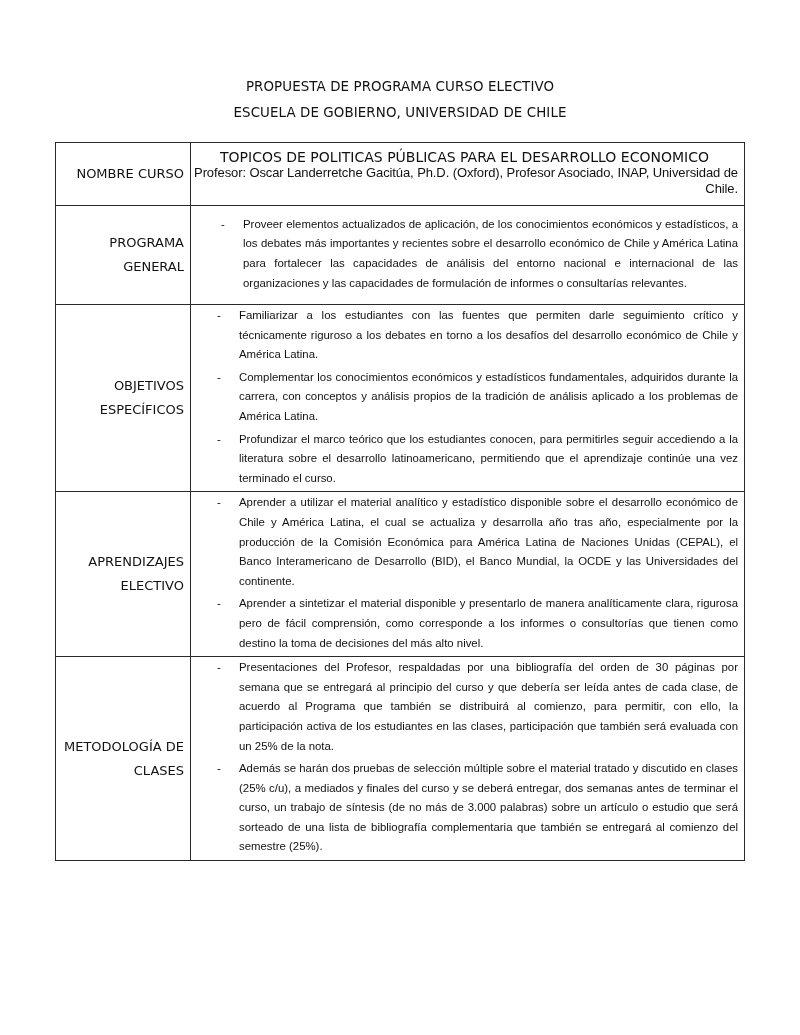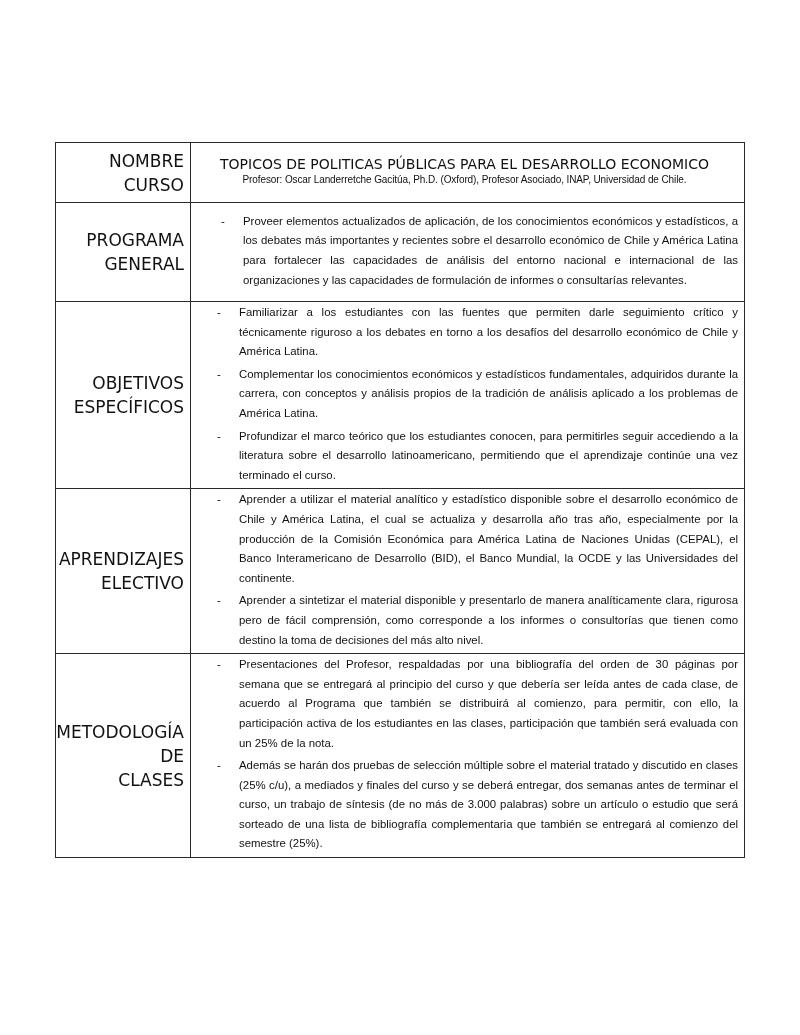--- a/index.html
+++ b/index.html
@@ -40,41 +40,41 @@
     table.program td {
       border: 1.3px solid #2a2a2a;
       vertical-align: middle;
       padding: 0;
     }
     td.label-cell {
       width: 135px;
       text-align: right;
       padding-right: 6px !important;
       font-family: "DejaVu Sans", sans-serif;
-      font-size: 17px;
+      font-size: 13px;
       line-height: 24px;
       color: #111;
       box-sizing: border-box;
     }
     td.content-cell {
       font-size: 11.4px;
       line-height: 19.6px;
       color: #111;
       padding: 0 6px 0 0 !important;
     }
     .course-title {
       text-align: center;
       font-family: "DejaVu Sans", sans-serif;
       font-size: 14px;
       line-height: 16px;
       margin-top: 6px;
     }
     .course-prof {
-      text-align: center;
-      font-size: 10px;
+      text-align: right;
+      font-size: 13px;
       line-height: 16px;
       margin-bottom: 8px;
       letter-spacing: -0.1px;
     }
     ul.bullets {
       list-style: none;
       margin: 0;
       padding: 0;
     }
     ul.bullets li {
@@ -95,20 +95,22 @@
     .row-aprendizajes td { height: 159px; }
     .row-metodologia td { height: 203px; }
     .row-general ul.bullets li { padding-left: 52px; }
     .row-general ul.bullets li .dash { left: 30px; }
     .cell-inner { padding: 1px 0 3px 0; }
   </style>
 </head>
 <body>
 
 <div class="page-header">
+  <div class="line">PROPUESTA DE PROGRAMA CURSO ELECTIVO</div>
+  <div class="line">ESCUELA DE GOBIERNO, UNIVERSIDAD DE CHILE</div>
 </div>
 
 <table class="program">
   <tbody>
       <tr class="row-nombre">
     <td class="label-cell">
       <span>NOMBRE CURSO</span>
     </td>
     <td class="content-cell">
       <div class="course-title">TOPICOS DE POLITICAS PÚBLICAS PARA EL DESARROLLO ECONOMICO</div>

